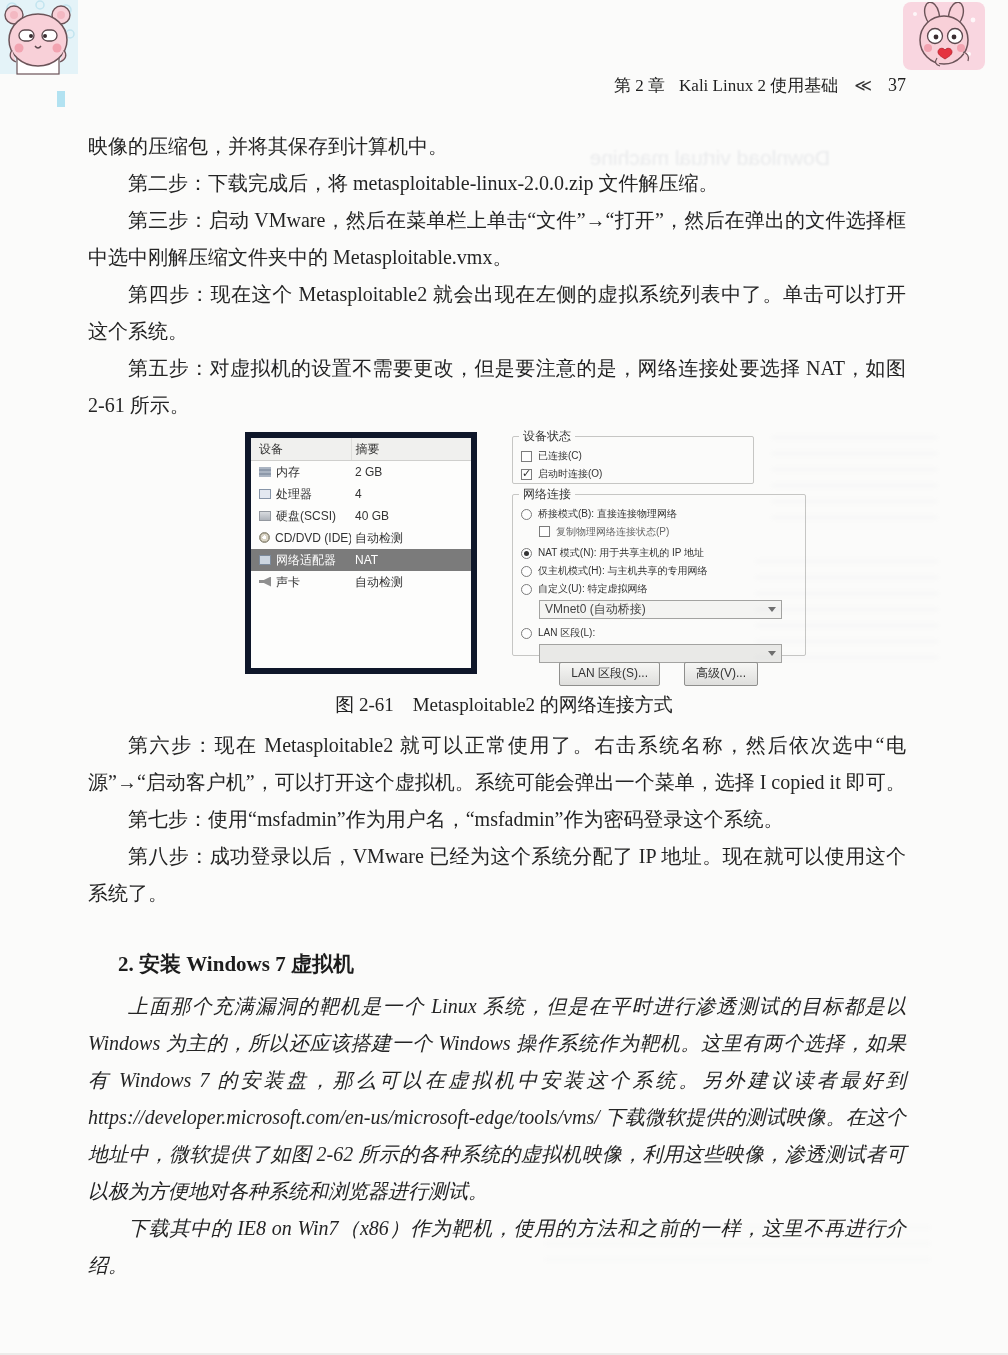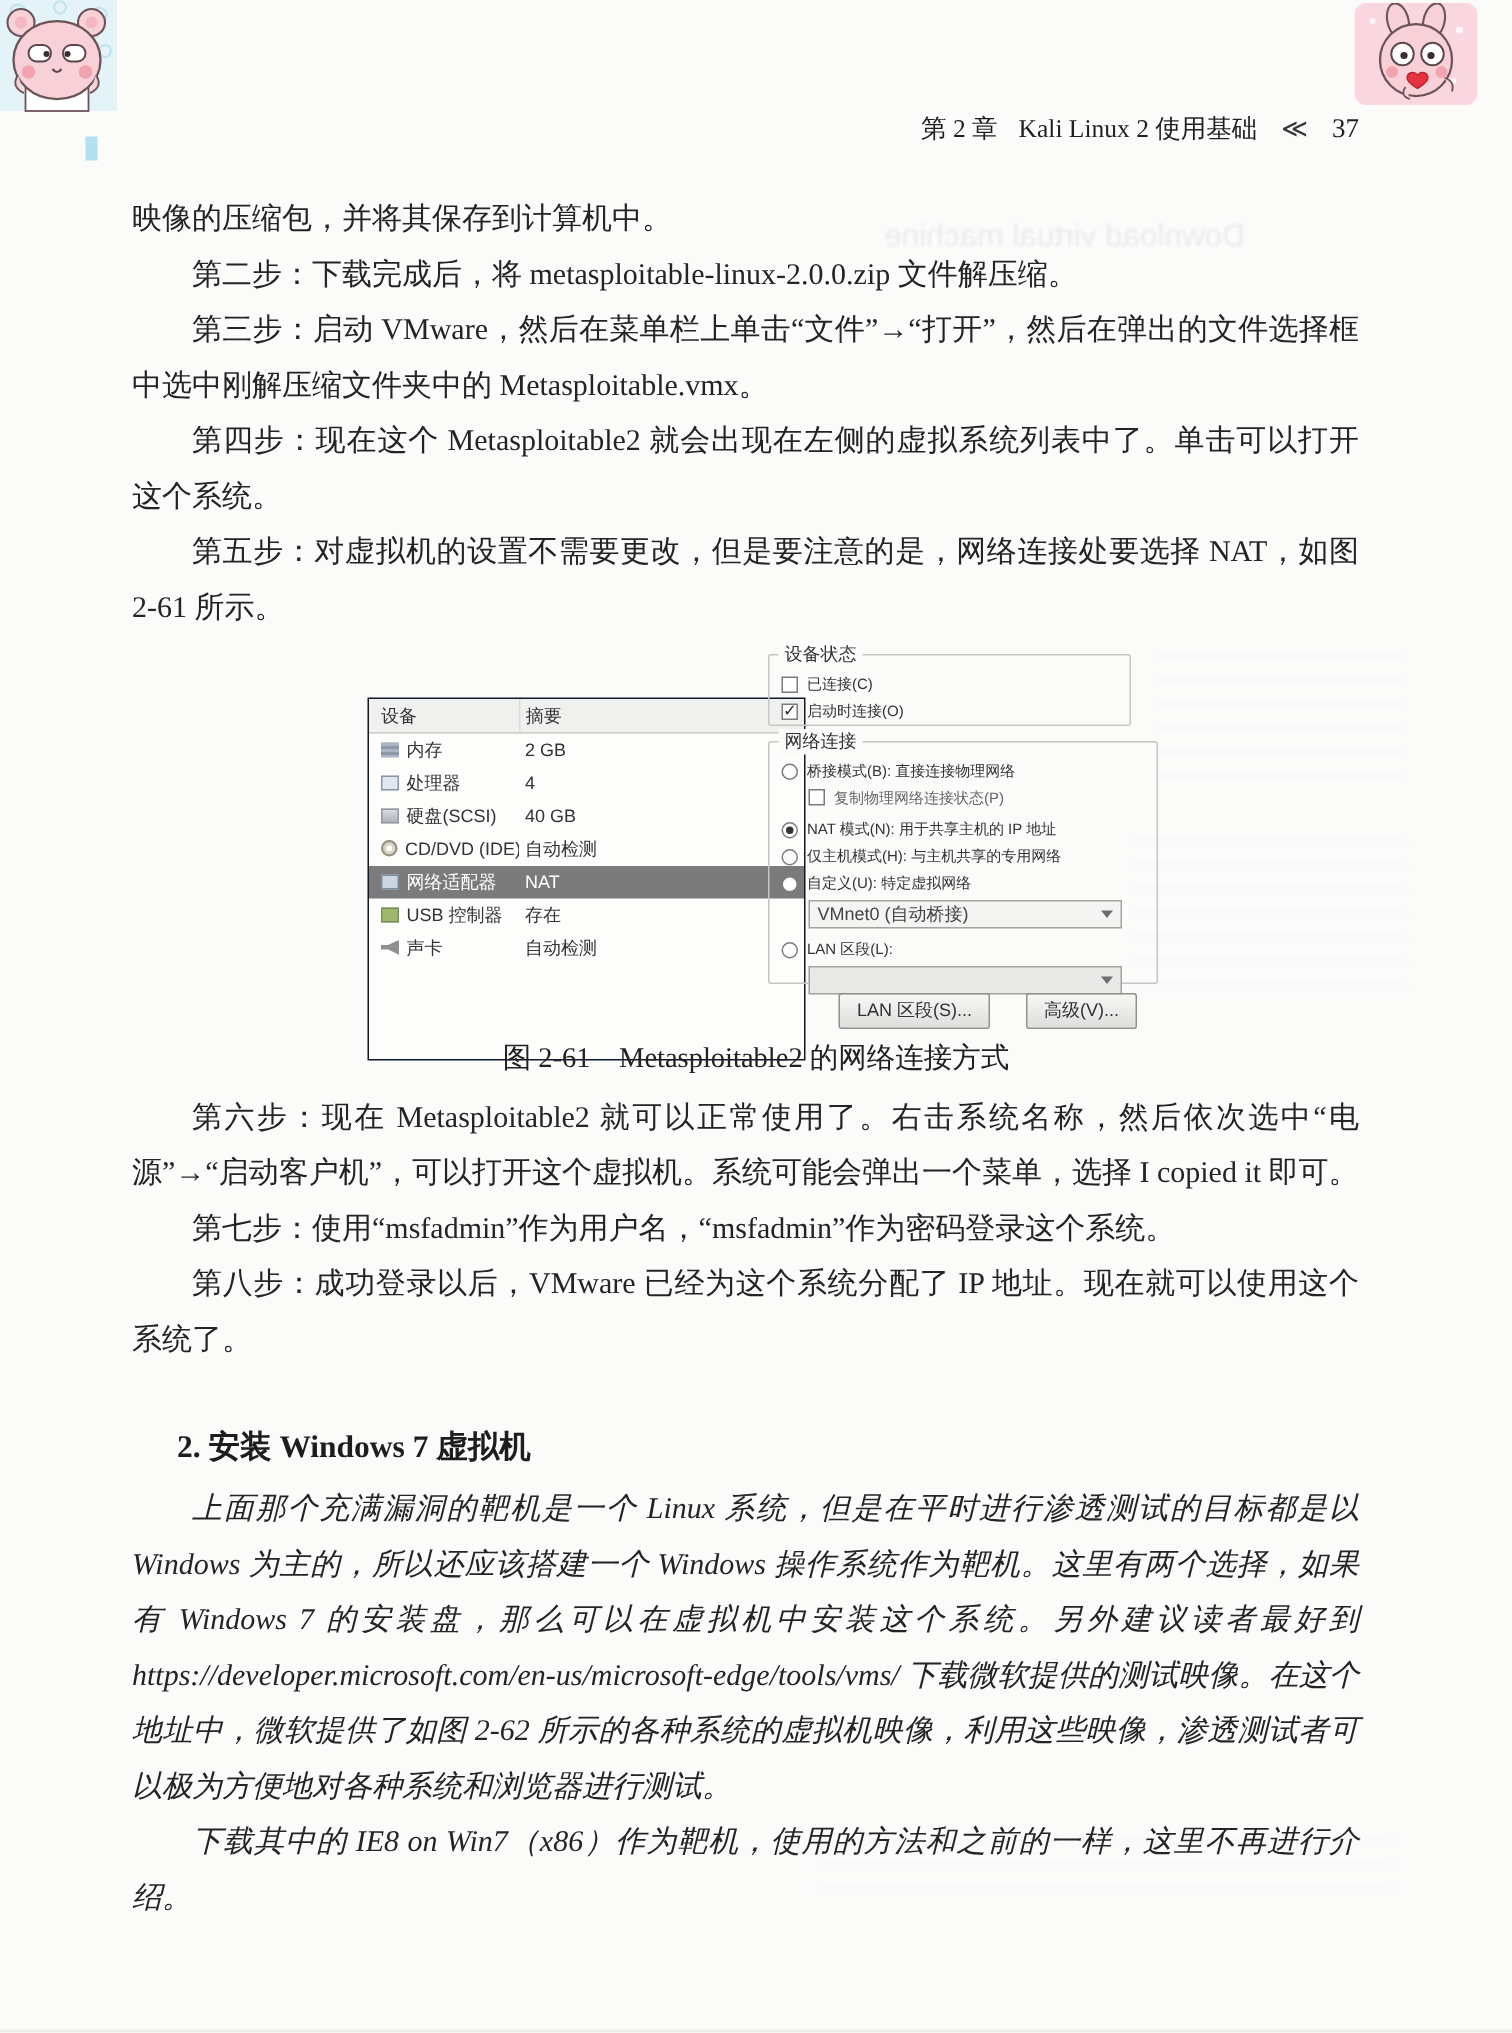--- a/index.html
+++ b/index.html
@@ -37,22 +37,22 @@
   .figure-caption{
     position:absolute;left:0;top:692px;width:1008px;
     text-align:center;font-size:19px;color:#222;
   }
   
   .vm-figure{
     position:absolute;left:245px;top:430px;width:516px;height:248px;
     font-family:"Liberation Sans","DejaVu Sans",sans-serif;
   }
   .dev-panel{
-    position:absolute;left:0;top:2px;width:292px;height:242px;
-    border:1px solid #0f172a;background:#fdfdfc;box-sizing:border-box;margin-top:33px;
+    position:absolute;left:0;top:2px;width:232px;height:242px;
+    border:6px solid #0f172a;background:#fdfdfc;box-sizing:border-box;
   }
   .dev-panel table{width:100%;border-collapse:collapse;font-size:12px;color:#333;table-layout:fixed;}
   .dev-panel col.c1{width:100px;}
   .dev-panel th{
     height:20px;background:#f0f0ee;border-bottom:1px solid #cfcfcd;
     font-weight:normal;text-align:left;padding-left:8px;color:#333;
   }
   .dev-panel th+th{padding-left:4px;border-left:1px solid #dddddb;}
   .dev-panel td{height:20px;padding-left:8px;white-space:nowrap;overflow:hidden;}
   .dev-panel td+td{padding-left:4px;}
@@ -62,21 +62,21 @@
   .cpu-icon{background:#e3e8f0;border:1px solid #8795a8;box-sizing:border-box;}
   .disk-icon{background:linear-gradient(#d8dbdf,#aeb3ba);border:1px solid #93989f;box-sizing:border-box;}
   .cd-icon{width:11px;height:11px;border-radius:50%;box-sizing:border-box;border:1px solid #8f8b7c;
     background:radial-gradient(circle,#fff 0 2px,#d9d4c4 2px 4px,#a8a390 4px);}
   .network-icon{background:#cdd6e0;border:1px solid #7d8b9c;box-sizing:border-box;}
   .usb-icon{background:#9eb86e;border:1px solid #75905c;box-sizing:border-box;}
   .sound-icon{background:#8f8f8f;clip-path:polygon(0 35%,40% 35%,100% 0,100% 100%,40% 65%,0 65%);}
   .display-icon{background:#6d8fb5;border:1px solid #4a6a8f;box-sizing:border-box;}
   .groupbox{position:absolute;border:1px solid #c6c6c4;border-radius:2px;box-sizing:border-box;}
   #gb-status{left:267px;top:6px;width:242px;height:48px;padding:10px 0 0 8px;}
-  #gb-net{left:267px;top:64px;width:260px;height:162px;padding:10px 13px 0 8px;}
+  #gb-net{left:267px;top:64px;width:294px;height:162px;padding:10px 13px 0 8px;}
   .grouplabel{
     position:absolute;top:-9px;left:6px;background:#fbfbfa;padding:0 4px;
     font-size:12px;color:#333;
   }
   .optrow{display:flex;align-items:center;gap:6px;height:18px;font-size:10px;color:#333;}
   .optrow.sub{margin-left:18px;color:#666;height:17px;margin-bottom:4px;}
   .optlabel{white-space:nowrap;}
   .cb{width:11px;height:11px;border:1px solid #7b7b7b;background:#fefefe;display:inline-block;position:relative;flex:none;box-sizing:border-box;}
   .cb.checked::after{content:"✓";position:absolute;left:0;top:-3px;font-size:11px;color:#2f2f2f;}
   .rb{width:11px;height:11px;border:1px solid #7b7b7b;border-radius:50%;background:#fefefe;display:inline-block;position:relative;flex:none;box-sizing:border-box;}
@@ -197,24 +197,20 @@
           </tr>
           <tr class="devrow">
             <td><span class="devicon cd-icon"></span><span class="devname">CD/DVD (IDE)</span></td>
             <td>自动检测</td>
           </tr>
           <tr class="devrow selected">
             <td><span class="devicon network-icon"></span><span class="devname">网络适配器</span></td>
             <td>NAT</td>
           </tr>
           <tr class="devrow">
-            <td><span class="devicon usb-icon"></span><span class="devname">USB 控制器</span></td>
-            <td>存在</td>
-          </tr>
-          <tr class="devrow">
             <td><span class="devicon sound-icon"></span><span class="devname">声卡</span></td>
             <td>自动检测</td>
           </tr>
         </tbody>
     </table>
   </div>
 
   <div id="gb-status" class="groupbox">
     <span class="grouplabel">设备状态</span>
     <div>

